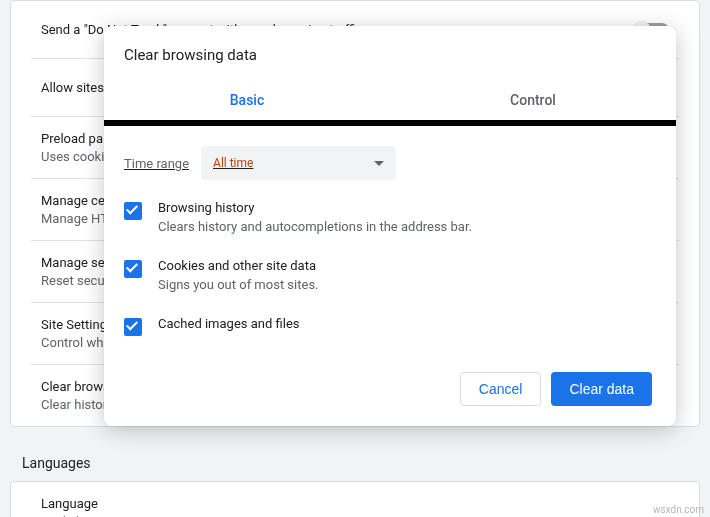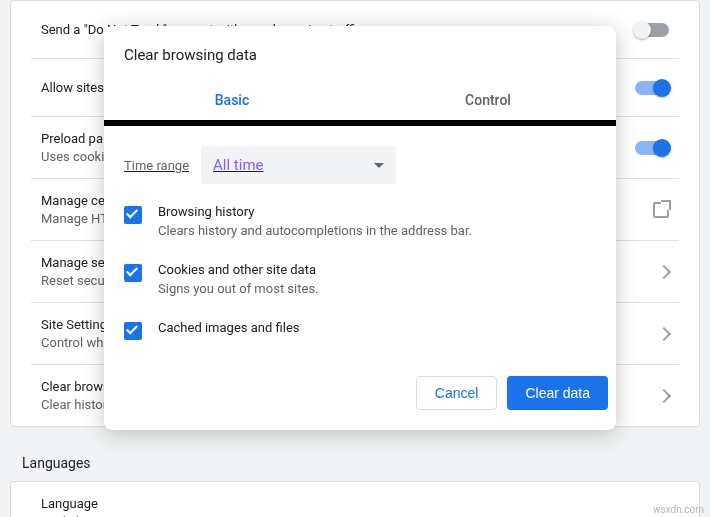--- a/index.html
+++ b/index.html
@@ -60,21 +60,21 @@
     }
     .section-header {
       margin: 28px 22px 10px 22px;
       font-size: 14px;
       color: #202124;
     }
     
     .modal {
       position: absolute;
       top: 26px; left: 104px;
-      width: 512px;
+      width: 572px;
       background: #fff;
       border-radius: 8px;
       box-shadow: 0 4px 22px rgba(0,0,0,.22), 0 0 1px rgba(0,0,0,.1);
       overflow: hidden;
     }
     .modal-title {
       padding: 20px 20px 16px 20px;
       font-size: 15px;
       color: #202124;
     }
@@ -95,21 +95,21 @@
       display: flex; align-items: center;
       padding: 20px 20px 14px 20px;
       gap: 12px;
       text-decoration: underline;
     }
     .time-label { color: #5f6368; font-size: 13px; }
     .select {
       display: flex; align-items: center; justify-content: space-between;
       background: #f1f3f4; border-radius: 4px;
       padding: 10px 12px; width: 195px;
-      color: #8b5cf6; font-size: 15px; cursor: pointer;
+      color: #c2410c; font-size: 12px; cursor: pointer;
     }
     .dropdown-arrow {
       width: 0; height: 0;
       border-left: 5px solid transparent;
       border-right: 5px solid transparent;
       border-top: 5px solid #5f6368;
     }
     .chk-row {
       display: flex; align-items: flex-start;
       padding: 6px 20px 18px 20px; gap: 16px;
@@ -121,21 +121,21 @@
     }
     .checkbox::after {
       content: ""; position: absolute; left: 5px; top: 1px;
       width: 4px; height: 9px; border: solid #fff;
       border-width: 0 2px 2px 0; transform: rotate(45deg);
     }
     .chk-title { color: #202124; font-size: 13px; }
     .chk-sub { color: #5f6368; font-size: 13px; margin-top: 4px; }
     .modal-actions {
       display: flex; justify-content: flex-end; gap: 10px;
-      padding: 18px 8px 20px 20px;
+      padding: 18px 24px 20px 20px;
     }
     .btn {
       font-size: 14px; font-weight: 500; padding: 8px 18px;
       border-radius: 4px; cursor: pointer; border: none;
     }
     .btn-outline { background: #fff; color: #1a73e8; border: 1px solid #dadce0; }
     .btn-primary { background: #1a73e8; color: #fff; }
     .watermark {
       position: absolute; bottom: 2px; right: 6px;
       font-size: 10px; color: #b6b6b6;

